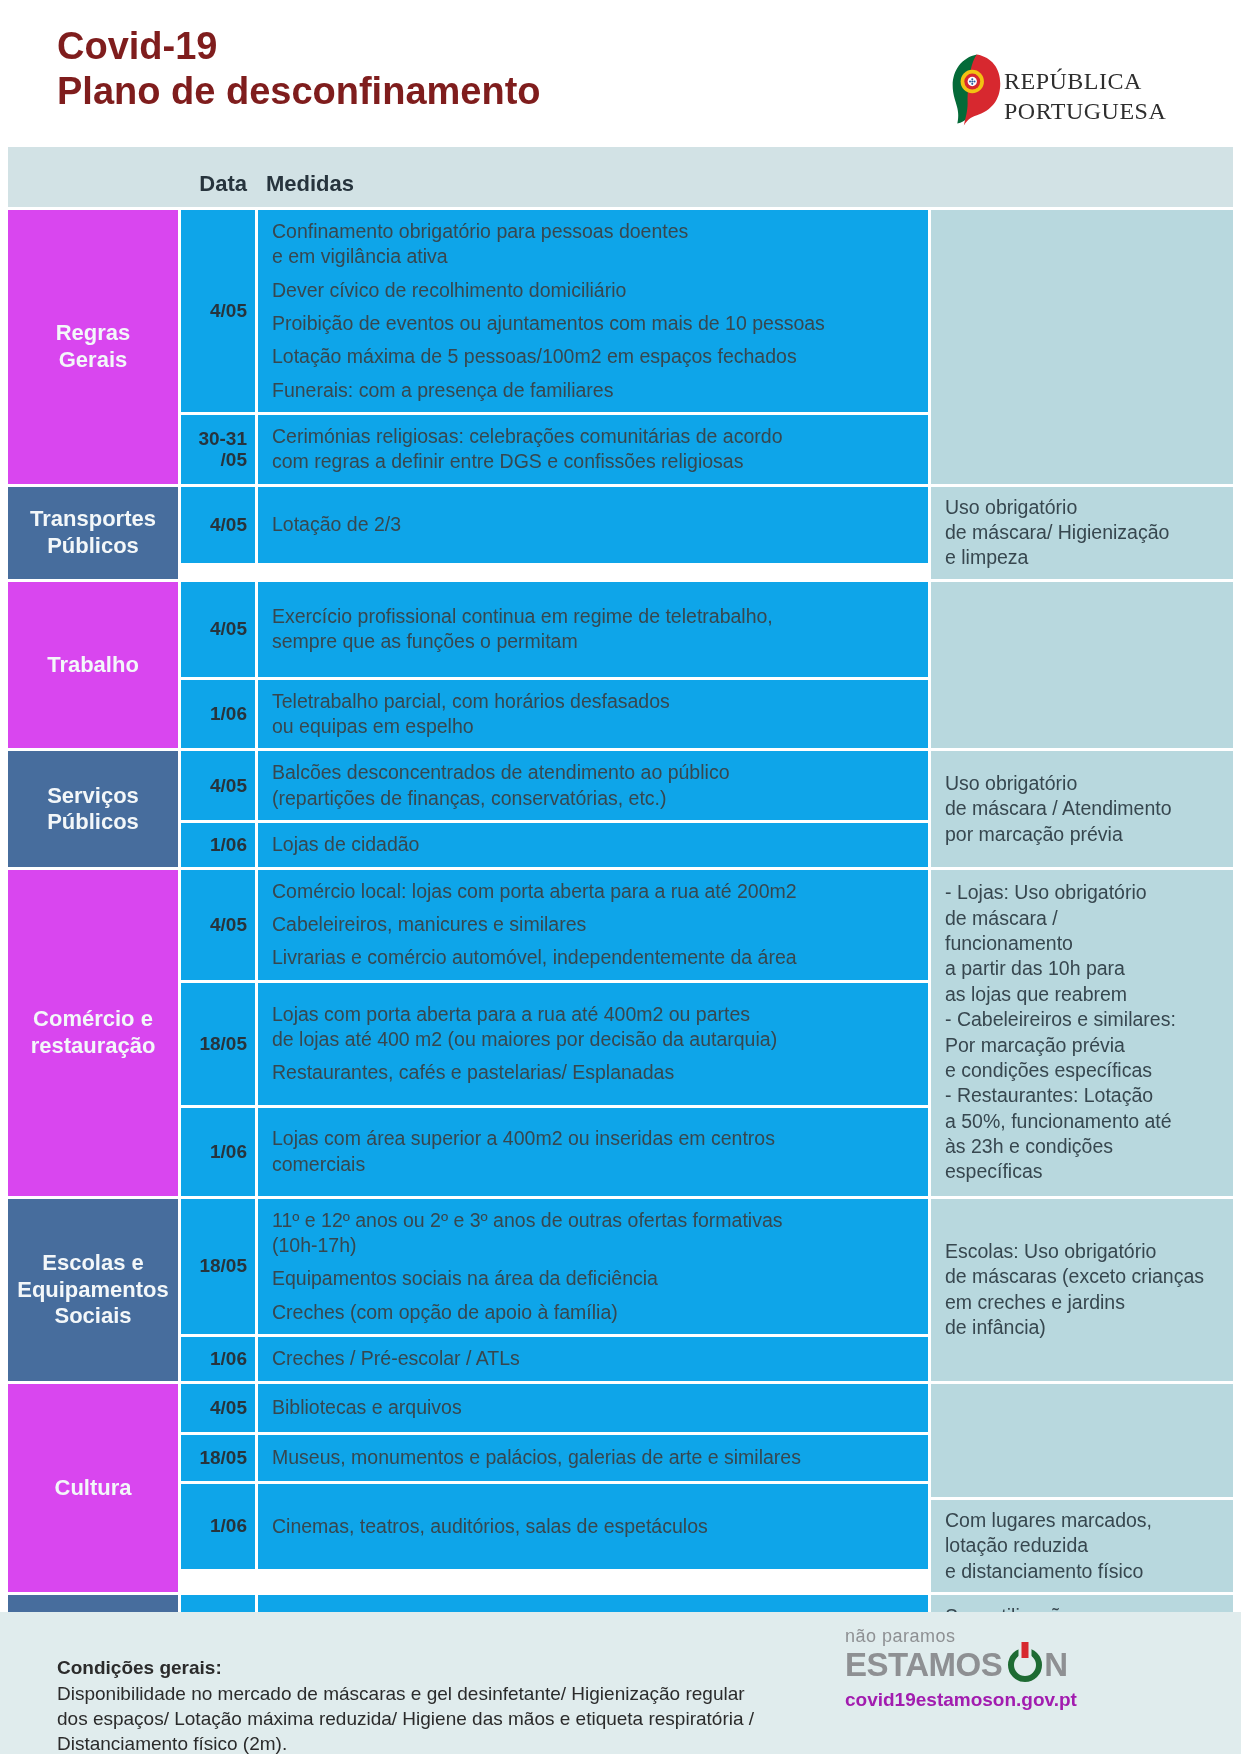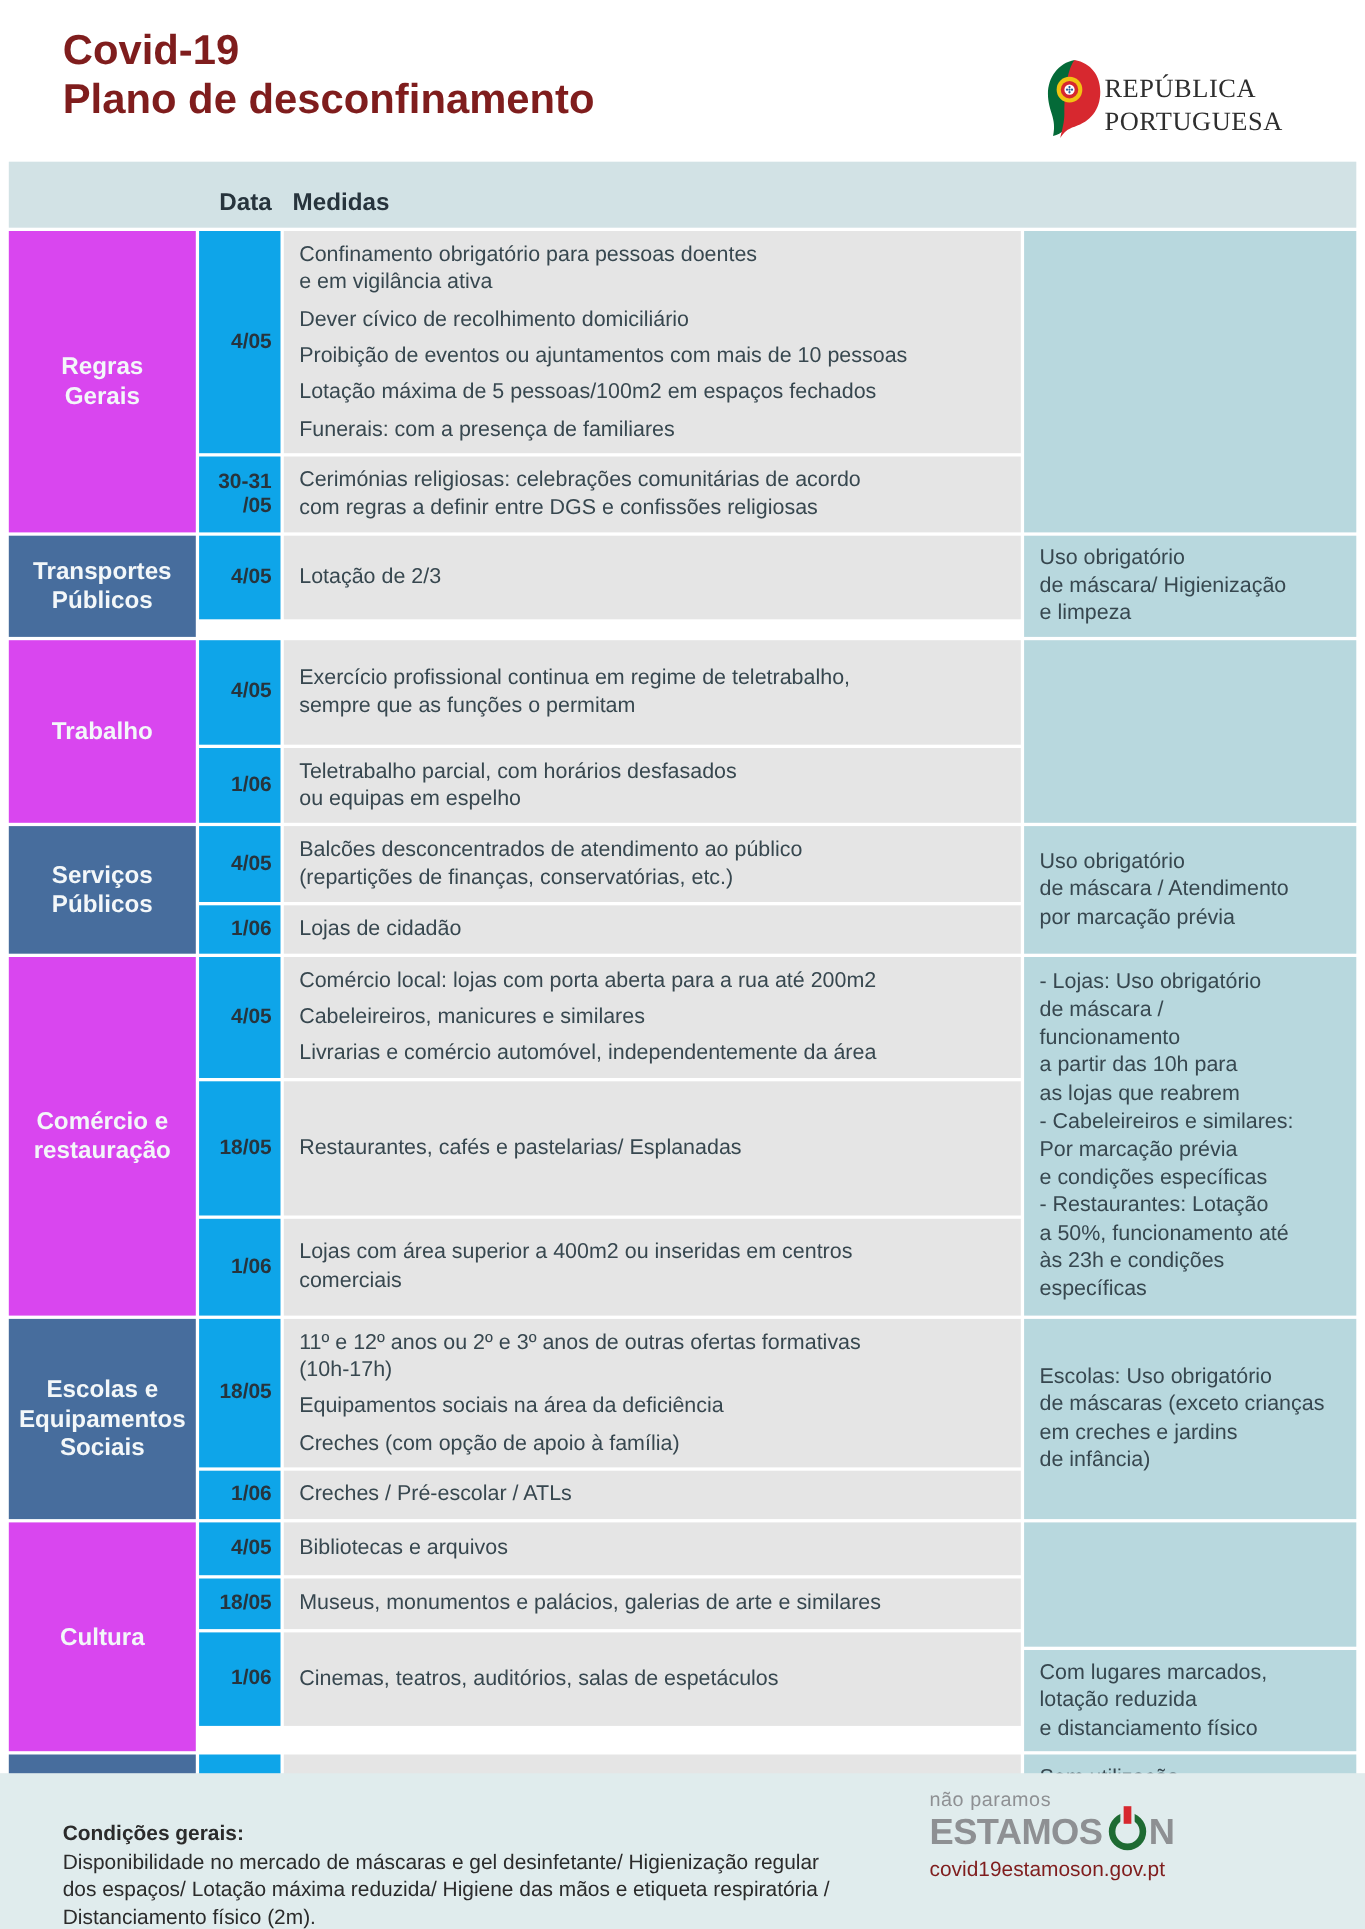--- a/index.html
+++ b/index.html
@@ -21,35 +21,35 @@
 
   .section{display:flex;gap:3px;}
   .cat{width:170px;display:flex;align-items:center;justify-content:center;text-align:center;
        color:#f3f7f9;font-weight:bold;font-size:22px;line-height:1.2;white-space:pre-line;}
   .cat-dark{background:#d946ef;}
   .cat-medium{background:#476d9d;}
   .mid{flex:1;display:flex;flex-direction:column;gap:3px;}
   .row{display:flex;gap:3px;}
   .date{width:66px;background:#0ea5e9;display:flex;align-items:center;justify-content:flex-end;
         padding-right:8px;font-weight:bold;font-size:19px;color:#27343d;text-align:right;white-space:pre-line;line-height:1.15;}
-  .measure{flex:1;background:#e5e5e5;display:flex;flex-direction:column;justify-content:center;padding:5px 14px;font-size:19.5px;line-height:1.3;}
+  .measure{flex:1;background:#0ea5e9;display:flex;flex-direction:column;justify-content:center;padding:5px 14px;font-size:19.5px;line-height:1.3;}
   .para{white-space:pre-line;margin:4px 0;}
   .cond{width:302px;display:flex;flex-direction:column;gap:3px;}
   .ccell{background:#b8d8de;flex:1;display:flex;flex-direction:column;justify-content:center;
          padding:8px 14px;font-size:19.5px;line-height:1.3;white-space:pre-line;}
   .ccell-fixed{flex:none;}
 
   
   .page-footer{position:absolute;left:0;top:1612px;width:1241px;height:142px;background:#e0eced;}
   .general-conditions{position:absolute;left:57px;top:18px;font-size:19px;line-height:1.33;color:#2b2b2b;white-space:pre-line;}
   .general-conditions b{display:block;}
   .campaign{position:absolute;left:845px;top:14px;color:#8e9093;}
   .campaign-tag{font-size:18px;letter-spacing:.5px;}
   .campaign-name{font-size:33px;font-weight:bold;letter-spacing:-.5px;line-height:1.1;display:flex;align-items:center;}
-  .campaign-url{font-size:19px;font-weight:normal;color:#7f1d1d;margin-top:6px;}
+  .campaign-url{font-size:19px;font-weight:bold;color:#a21caf;margin-top:6px;}
   .power-o{position:relative;display:inline-block;width:22px;height:22px;border:6px solid #1e6b33;border-radius:50%;margin:0 2px 0 6px;}
   .power-bar{position:absolute;left:50%;top:-12px;transform:translateX(-50%);width:7px;height:16px;background:#d7282f;box-shadow:0 0 0 3px #e0eced;}
 </style>
 </head>
 <body>
 
 <div class="page-header">
   <div class="page-title">Covid-19
 Plano de desconfinamento</div>
 </div>
@@ -184,20 +184,22 @@
         <div class="date">4/05</div>
         <div class="measure">
           <div class="para">Comércio local: lojas com porta aberta para a rua até 200m2</div>
           <div class="para">Cabeleireiros, manicures e similares</div>
           <div class="para">Livrarias e comércio automóvel, independentemente da área</div>
         </div>
       </div>
       <div class="row" style="min-height:122px">
         <div class="date">18/05</div>
         <div class="measure">
+          <div class="para">Lojas com porta aberta para a rua até 400m2 ou partes
+de lojas até 400 m2 (ou maiores por decisão da autarquia)</div>
           <div class="para">Restaurantes, cafés e pastelarias/ Esplanadas</div>
         </div>
       </div>
       <div class="row" style="min-height:88px">
         <div class="date">1/06</div>
         <div class="measure">
           <div class="para">Lojas com área superior a 400m2 ou inseridas em centros
 comerciais</div>
         </div>
       </div>

